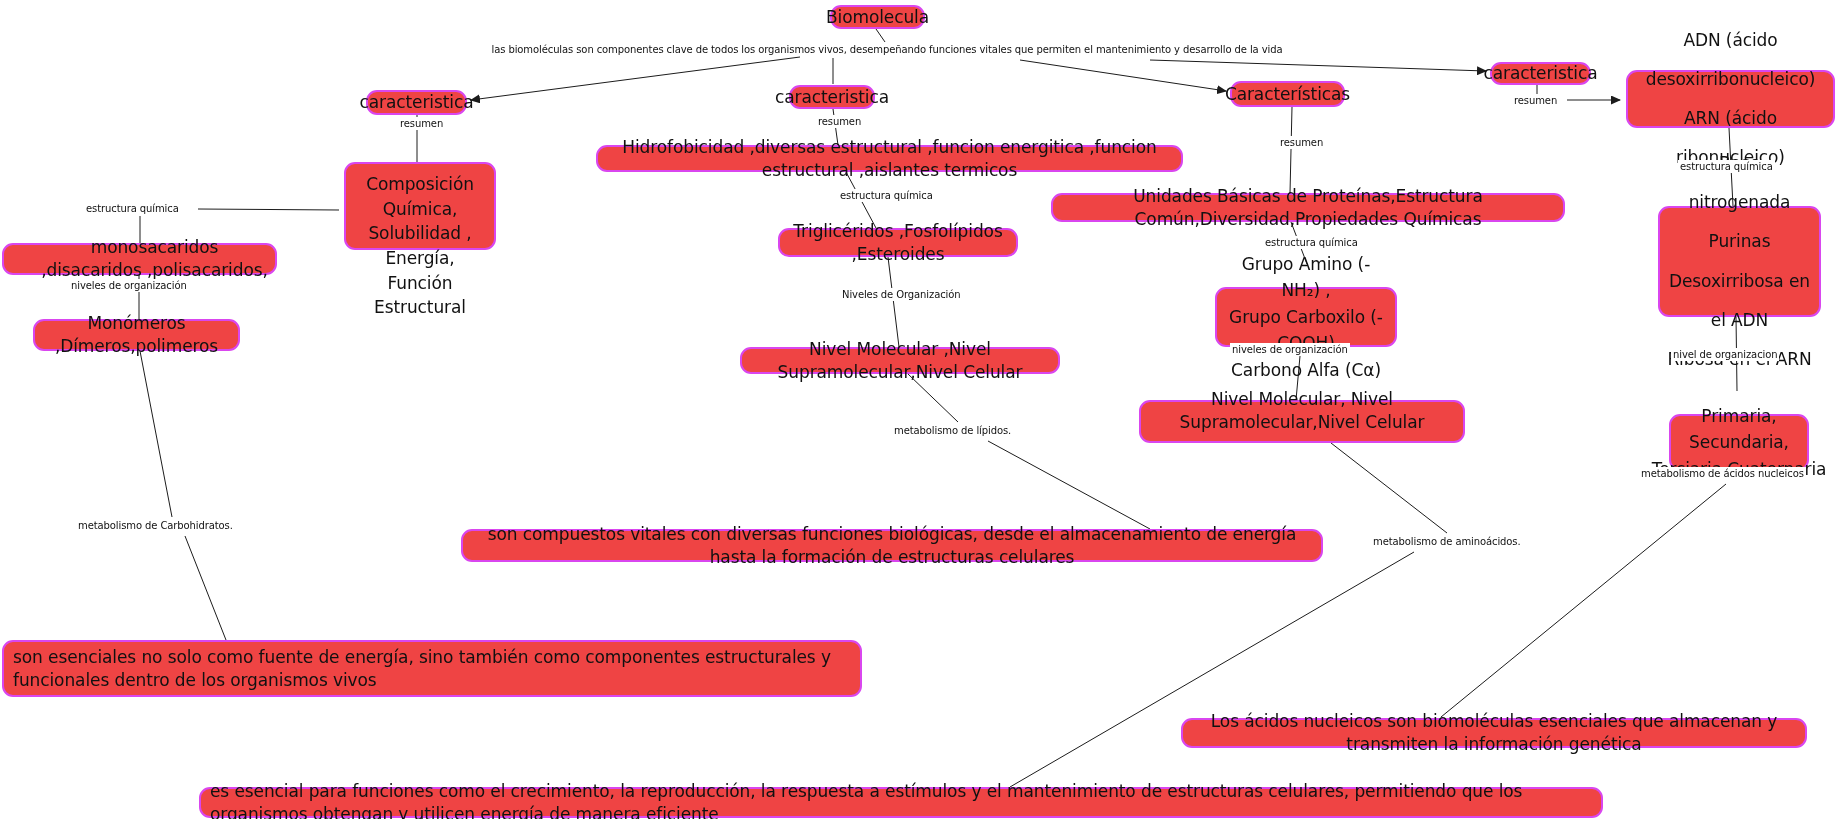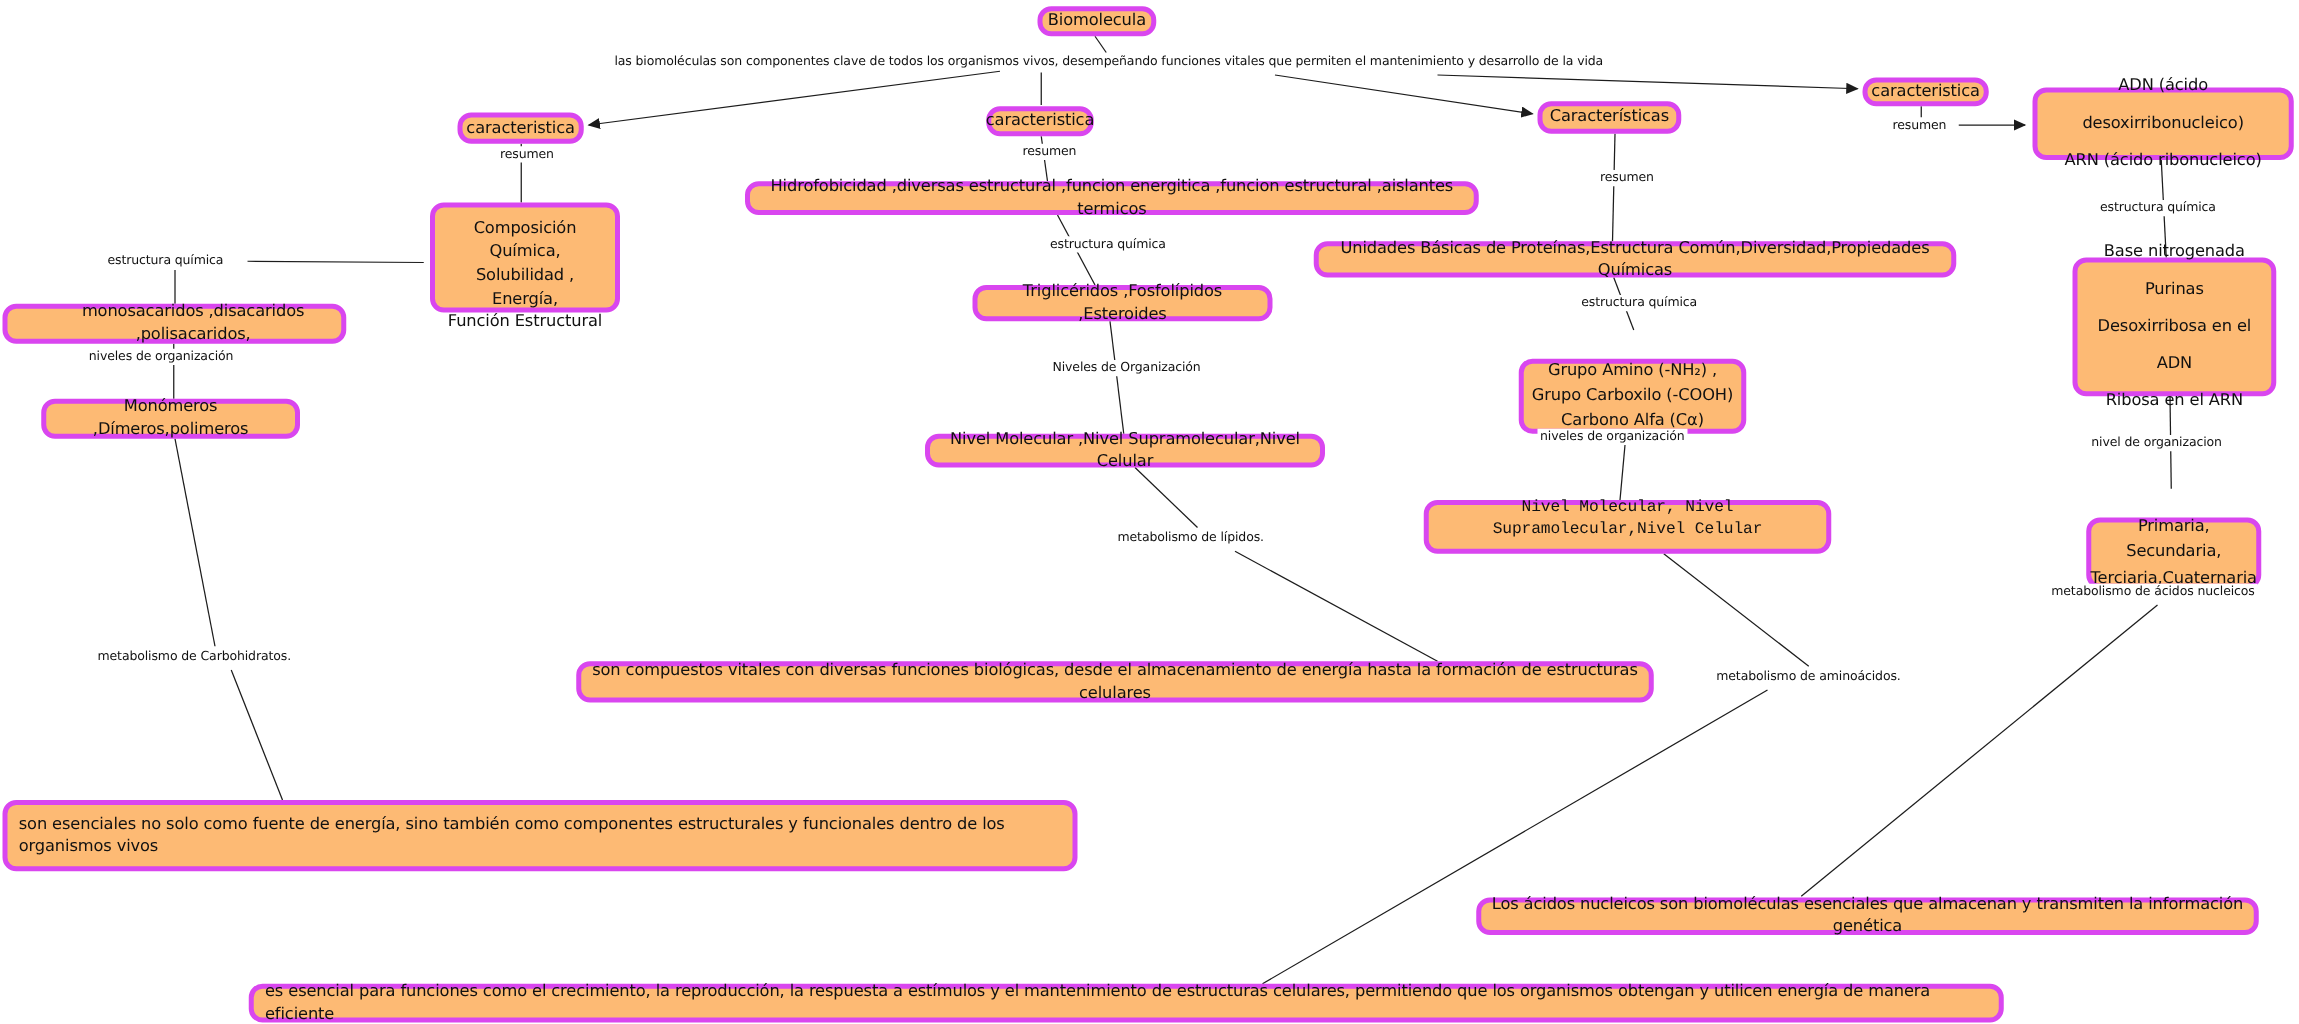--- a/index.html
+++ b/index.html
@@ -4,27 +4,27 @@
 <style>
   html,body{margin:0;padding:0;background:#ffffff;}
   .canvas{
     position:relative;width:1839px;height:819px;background:#ffffff;
     font-family:"DejaVu Sans","Liberation Sans",sans-serif;color:#111111;overflow:hidden;
   }
   svg.edges{position:absolute;left:0;top:0;width:1839px;height:819px;}
   svg.edges line{stroke:#1c1c1c;stroke-width:1;}
   .node{
     position:absolute;box-sizing:border-box;
-    background:#fdba74;border:4px solid #d946ef;border-radius:11px;
+    background:#ef4444;border:2px solid #d946ef;border-radius:11px;
     display:flex;align-items:center;justify-content:center;text-align:center;
-    font-size:13px;letter-spacing:-0.1px;line-height:1.35;color:#111;
+    font-size:17px;letter-spacing:-0.1px;line-height:1.35;color:#111;
     padding:2px 6px;white-space:pre-line;z-index:2;
   }
   .al-top{align-items:flex-start;padding-top:8px;line-height:1.45;}
-  .al-bottom{align-items:flex-end;padding-bottom:7px;font-family:Liberation Mono, monospace;}
+  .al-bottom{align-items:flex-end;padding-bottom:7px;}
   .al-left{justify-content:flex-start;text-align:left;padding-left:9px;}
   .sp{line-height:2.3;}
   .sp2{line-height:1.55;margin-top:23px;}
   .lbl{
     position:absolute;background:#ffffff;font-size:10px;letter-spacing:-0.1px;
     color:#111;white-space:nowrap;padding:0 2px;z-index:3;line-height:1.3;
   }
   .lbl.center{text-align:center;background:transparent;}
 </style>
 </head>

